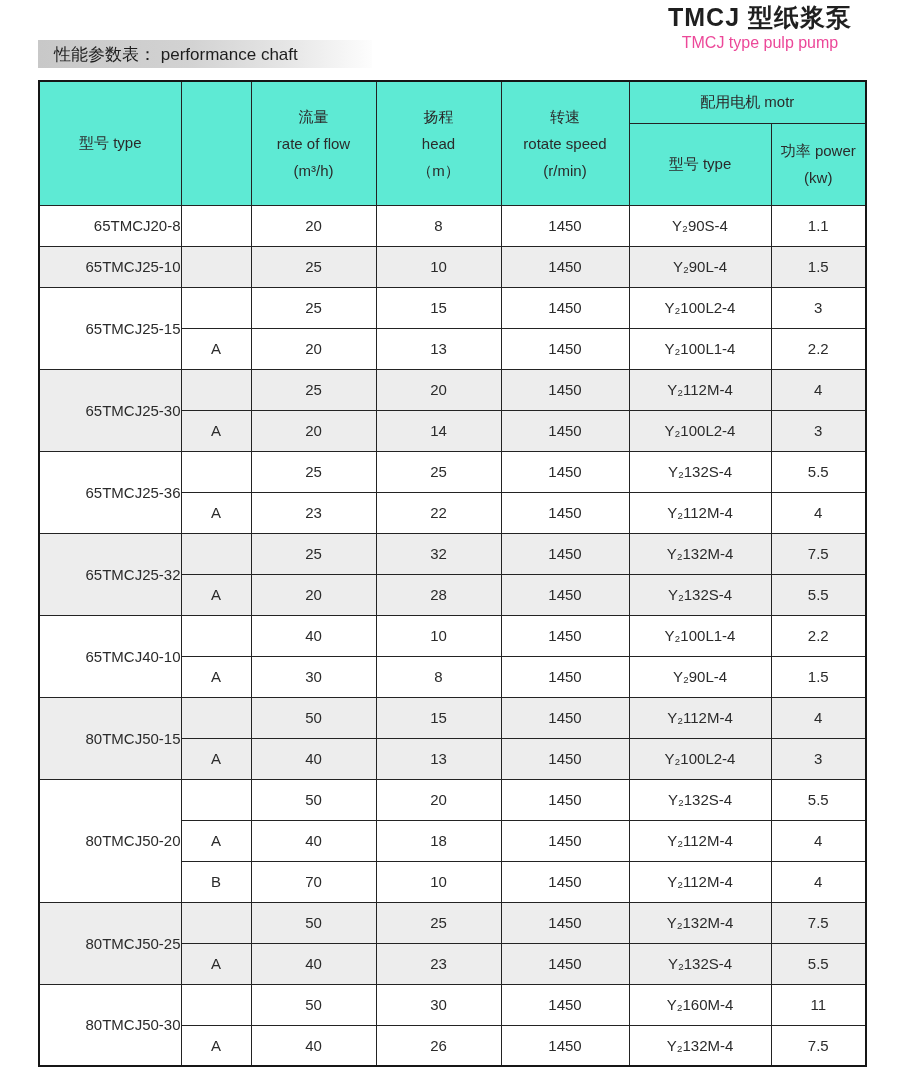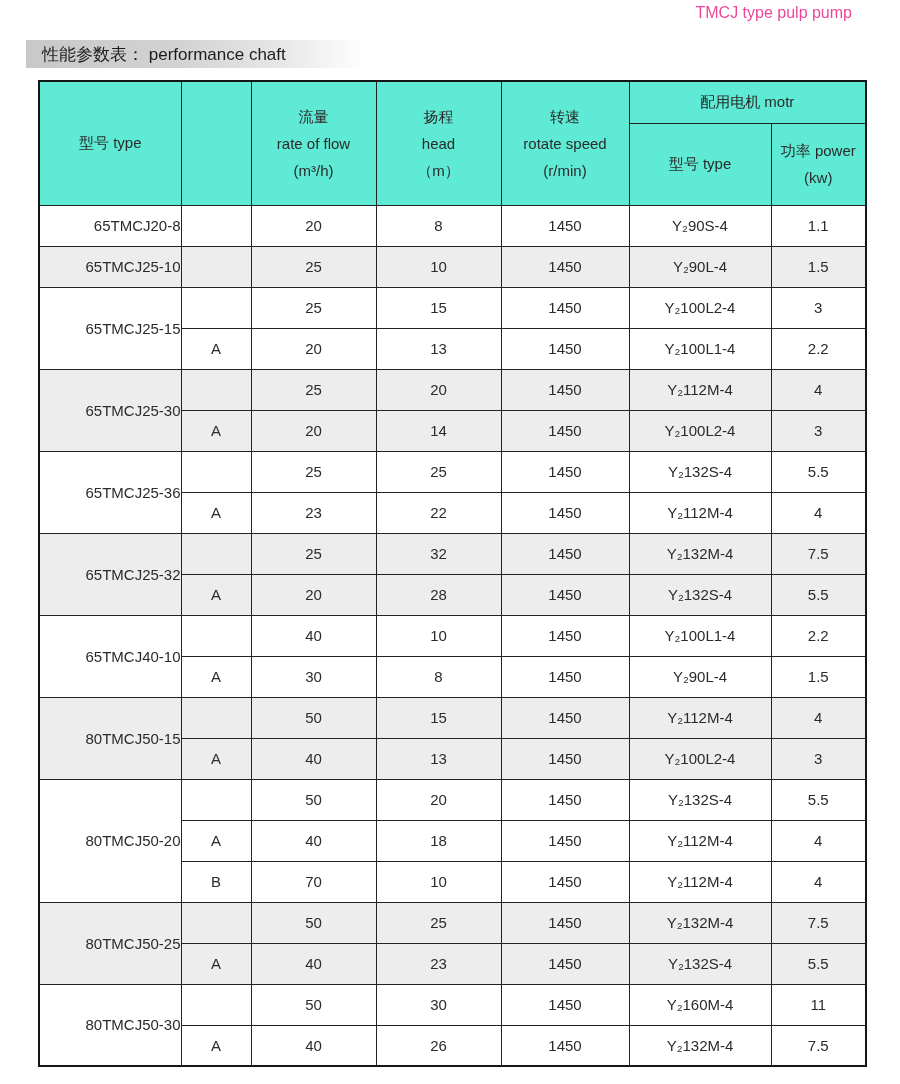--- a/index.html
+++ b/index.html
@@ -33,21 +33,21 @@
   }
   .title-en {
     font-size: 16px;
     color: #ec4899;
     line-height: 21px;
   }
 
   
   .section-bar {
     position: absolute;
-    left: 26px;
+    left: 38px;
     top: 40px;
     width: 334px;
     height: 28px;
     background: linear-gradient(90deg, #c8c8c8 0%, #d2d2d2 45%, #e6e6e6 75%, #fdfdfd 100%);
     display: flex;
     align-items: center;
   }
   .section-bar span {
     font-size: 17px;
     color: #1d1d1d;
@@ -88,20 +88,21 @@
     padding-left: 18px;
   }
   .hline { line-height: 27px; }
 </style>
 </head>
 <body>
 
 <div class="page">
 
   <div class="title-block">
+    <div class="title-cn">TMCJ 型纸浆泵</div>
     <div class="title-en">TMCJ type pulp pump</div>
   </div>
 
   <div class="section-bar">
     <span>性能参数表： performance chaft</span>
   </div>
 
   <table class="spec">
     <colgroup>
       <col style="width:142px">

